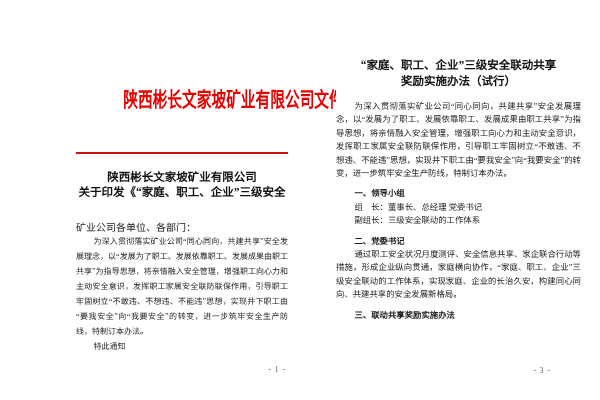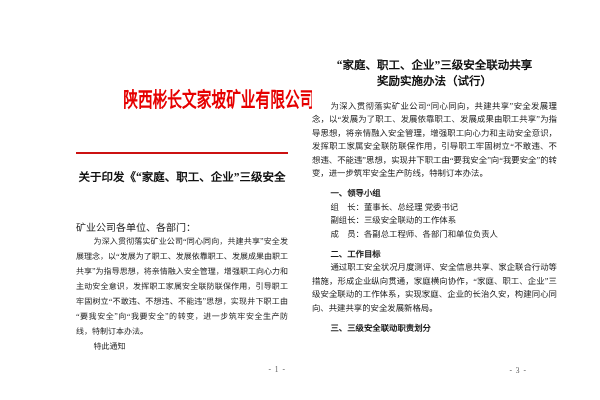--- a/index.html
+++ b/index.html
@@ -20,21 +20,21 @@
     height: 400px;
     background: #ffffff;
   }
   .page {
     position: absolute;
     top: 0;
     height: 400px;
     background: #ffffff;
   }
   .page-left  { left: 55px;  width: 212px; margin-left: 21px; }
-  .page-right { left: 312px; width: 245px; font-family: Liberation Serif, serif; }
+  .page-right { left: 336px; width: 245px; font-family: Liberation Serif, serif; }
 
   
   .red-head {
     position: absolute;
     top: 88px;
     left: 0;
     width: 100%;
     text-align: center;
     white-space: nowrap;
     overflow: visible;
@@ -140,20 +140,21 @@
   <section class="page page-left">
 
     <div class="red-head">
       <span class="condensed">陕西彬长文家坡矿业有限公司文件</span>
     </div>
 
 
     <div class="red-rule"></div>
 
     <div class="doc-title">
+      <div>陕西彬长文家坡矿业有限公司</div>
       <div>关于印发《“家庭、职工、企业”三级安全</div>
     </div>
 
     <div class="salutation">矿业公司各单位、各部门：</div>
 
     <div class="body-left">
       <p>为深入贯彻落实矿业公司“同心同向，共建共享”安全发展理念，以“发展为了职工、发展依靠职工、发展成果由职工共享”为指导思想，将亲情融入安全管理，增强职工向心力和主动安全意识，发挥职工家属安全联防联保作用，引导职工牢固树立“不敢违、不想违、不能违”思想，实现井下职工由“要我安全”向“我要安全”的转变，进一步筑牢安全生产防线，特制订本办法。</p>
       <p>特此通知</p>
     </div>
 
@@ -166,24 +167,23 @@
       <div>“家庭、职工、企业”三级安全联动共享</div>
       <div>奖励实施办法（试行）</div>
     </div>
 
     <div class="body-right">
       <p>为深入贯彻落实矿业公司“同心同向，共建共享”安全发展理念，以“发展为了职工、发展依靠职工、发展成果由职工共享”为指导思想，将亲情融入安全管理，增强职工向心力和主动安全意识，发挥职工家属安全联防联保作用，引导职工牢固树立“不敢违、不想违、不能违”思想，实现井下职工由“要我安全”向“我要安全”的转变，进一步筑牢安全生产防线，特制订本办法。</p>
 
       <p class="h">一、领导小组</p>
       <p>组　长：董事长、总经理 党委书记</p>
       <p>副组长：三级安全联动的工作体系</p>
-      <p>成　员：各副总工程师、各部门和单位负责人</p>
 
-      <p class="h">二、工作目标</p>
+      <p class="h">二、党委书记</p>
       <p>通过职工安全状况月度测评、安全信息共享、家企联合行动等措施，形成企业纵向贯通，家庭横向协作，“家庭、职工、企业”三级安全联动的工作体系，实现家庭、企业的长治久安，构建同心同向、共建共享的安全发展新格局。</p>
 
-      <p class="h">三、三级安全联动职责划分</p>
+      <p class="h">三、联动共享奖励实施办法</p>
     </div>
 
     <div class="pagenum pagenum-right">- 3 -</div>
   </section>
 
 </div>
 
 </body></html>

